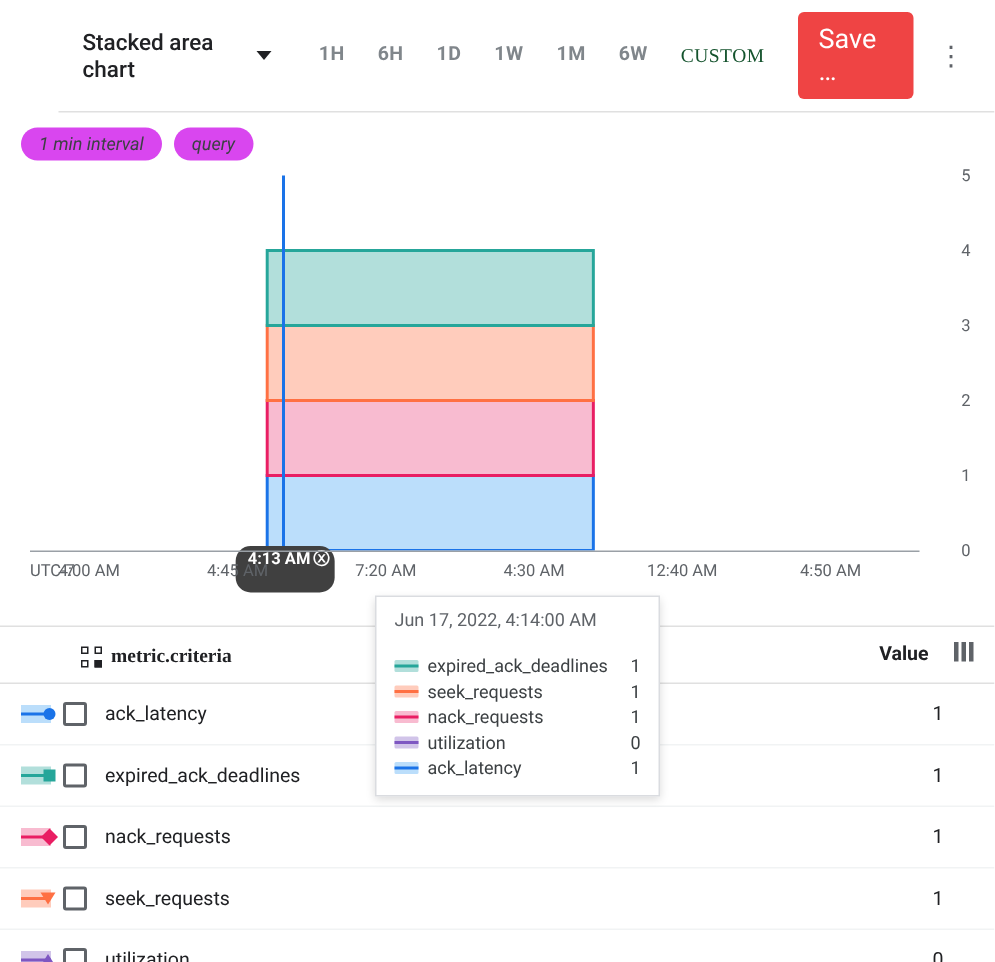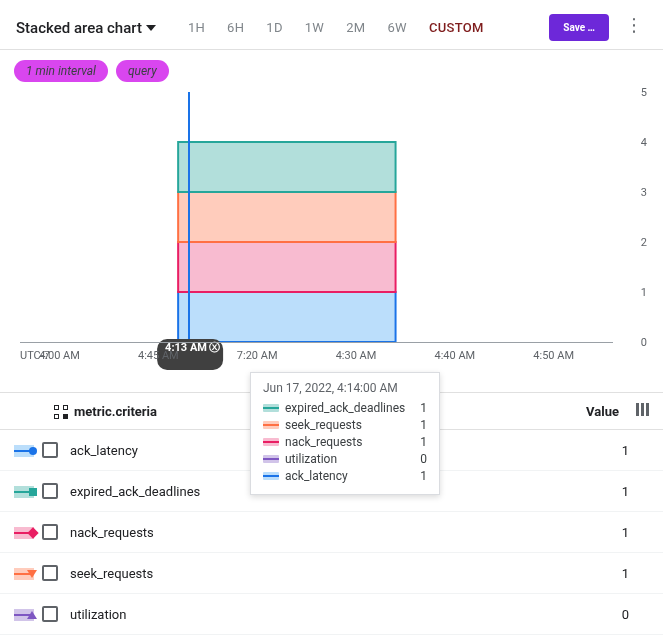--- a/index.html
+++ b/index.html
@@ -6,24 +6,25 @@
   body {
     margin: 0;
     font-family: Roboto, Arial, sans-serif;
     font-size: 13px;
     color: #202124;
     background: #fff;
     width: 663px;
   }
   .toolbar {
     display: flex;
-    align-items: flex-end;
+    align-items: center;
     padding: 8px 10px;
     gap: 6px;
     border-bottom: 1px solid #e0e0e0;
+    margin-left: 39px;
   }
   .chart-type {
     font-weight: 500;
     font-size: 15px;
     display: flex;
     align-items: center;
     gap: 4px;
     padding: 4px 6px;
     cursor: pointer;
   }
@@ -33,37 +34,38 @@
     border-top: 6px solid #202124;
   }
   .time-ranges {
     display: flex;
     gap: 2px;
     margin-left: 10px;
   }
   .time-btn {
     padding: 6px 10px;
     font-size: 13px;
-    font-weight: 400;
+    font-weight: 700;
     color: #80868b;
     cursor: pointer;
     letter-spacing: 0.3px;
   }
   .time-btn.active {
-    color: #7f1d1d;
+    color: #14532d;
     font-weight: 500;
+    font-family: Liberation Serif, serif;
   }
   .spacer { flex: 1; }
   .save-btn {
-    background: #6d28d9;
+    background: #ef4444;
     color: #fff;
     padding: 8px 14px;
     border-radius: 4px;
-    font-weight: 700;
-    font-size: 10px;
+    font-weight: 400;
+    font-size: 18px;
     cursor: pointer;
   }
   .more-btn {
     padding: 6px 10px;
     color: #5f6368;
     cursor: pointer;
     font-size: 18px;
   }
   .chips {
     display: flex;
@@ -151,21 +153,21 @@
     background: #fff;
     border: 1px solid #dadce0;
     box-shadow: 0 2px 6px rgba(0,0,0,0.15);
     padding: 8px 12px;
     font-size: 12px;
     top: 280px;
     left: 250px;
     width: 190px;
     z-index: 10;
   }
-  .tooltip-title { color: #5f6368; margin-bottom: 6px; }
+  .tooltip-title { color: #5f6368; margin-bottom: 17px; }
   .tt-row { display: flex; align-items: center; gap: 6px; margin: 3px 0; }
   .tt-row .name { flex: 1; color: #3c4043; }
   .tt-row .val { color: #3c4043; }
   .swatch { width: 16px; height: 8px; border-radius: 1px; position: relative; flex-shrink: 0; }
   .swatch.line::after {
     content:""; position:absolute; left:0; right:0; top:50%; height:2px; transform:translateY(-50%);
   }
   .sw-teal { background:#b2dfdb; } .sw-teal.line::after{ background:#26a69a; }
   .sw-salmon { background:#ffccbc; } .sw-salmon.line::after{ background:#ff7043; }
   .sw-pink { background:#f8bbd0; } .sw-pink.line::after{ background:#e91e63; }
@@ -175,21 +177,21 @@
   .table-area { border-top: 1px solid #e0e0e0; margin-top: 20px; }
   .table-header {
     display: flex;
     align-items: center;
     padding: 10px 14px;
     font-weight: 700;
     font-size: 13px;
     border-bottom: 1px solid #e0e0e0;
   }
   .th-icon { width: 40px; }
-  .th-name { display:flex; align-items:flex-end; gap:6px; flex:1; }
+  .th-name { display:flex; align-items:flex-end; gap:6px; flex:1;font-family:Liberation Serif, serif; }
   .th-value { width: 60px; text-align: right; }
   .th-cfg { width: 30px; text-align: right; color:#5f6368; }
   .row {
     display: flex;
     align-items: center;
     padding: 12px 14px;
     border-bottom: 1px solid #f1f3f4;
     font-size: 13px;
   }
   .row .legend-sw { width: 28px; position:relative; }
@@ -219,21 +221,21 @@
 <div class="toolbar">
   <div class="chart-type">
     <span>Stacked area chart</span>
     <span class="caret-down"></span>
   </div>
   <div class="time-ranges">
     <div class="time-btn">1H</div>
     <div class="time-btn">6H</div>
     <div class="time-btn">1D</div>
     <div class="time-btn">1W</div>
-    <div class="time-btn">2M</div>
+    <div class="time-btn">1M</div>
     <div class="time-btn">6W</div>
     <div class="time-btn active">CUSTOM</div>
   </div>
   <div class="spacer"></div>
   <div class="save-btn">Save …</div>
   <div class="more-btn">⋮</div>
 </div>
 
 <div class="chips">
   <div class="chip">1 min interval</div>
@@ -264,21 +266,21 @@
         <div class="ytick" style="top: 40%;">3</div>
         <div class="ytick" style="top: 20%;">4</div>
         <div class="ytick" style="top: 0%;">5</div>
       </div>
   <div class="xaxis" id="xaxis">
         <div class="xtick tz">UTC-7</div>
         <div class="xtick" style="left: 6.66667%;">4:00 AM</div>
         <div class="xtick" style="left: 23.3333%;">4:45 AM</div>
         <div class="xtick" style="left: 40%;">7:20 AM</div>
         <div class="xtick" style="left: 56.6667%;">4:30 AM</div>
-        <div class="xtick" style="left: 73.3333%;">4:40 AM</div>
+        <div class="xtick" style="left: 73.3333%;">12:40 AM</div>
         <div class="xtick" style="left: 90%;">4:50 AM</div>
       </div>
 </div>
 
 <div class="tooltip">
   <div class="tooltip-title">Jun 17, 2022, 4:14:00 AM</div>
   <div id="tt-rows">
         <div class="tt-row">
           <span class="swatch line sw-teal"></span>
           <span class="name">expired_ack_deadlines</span>

